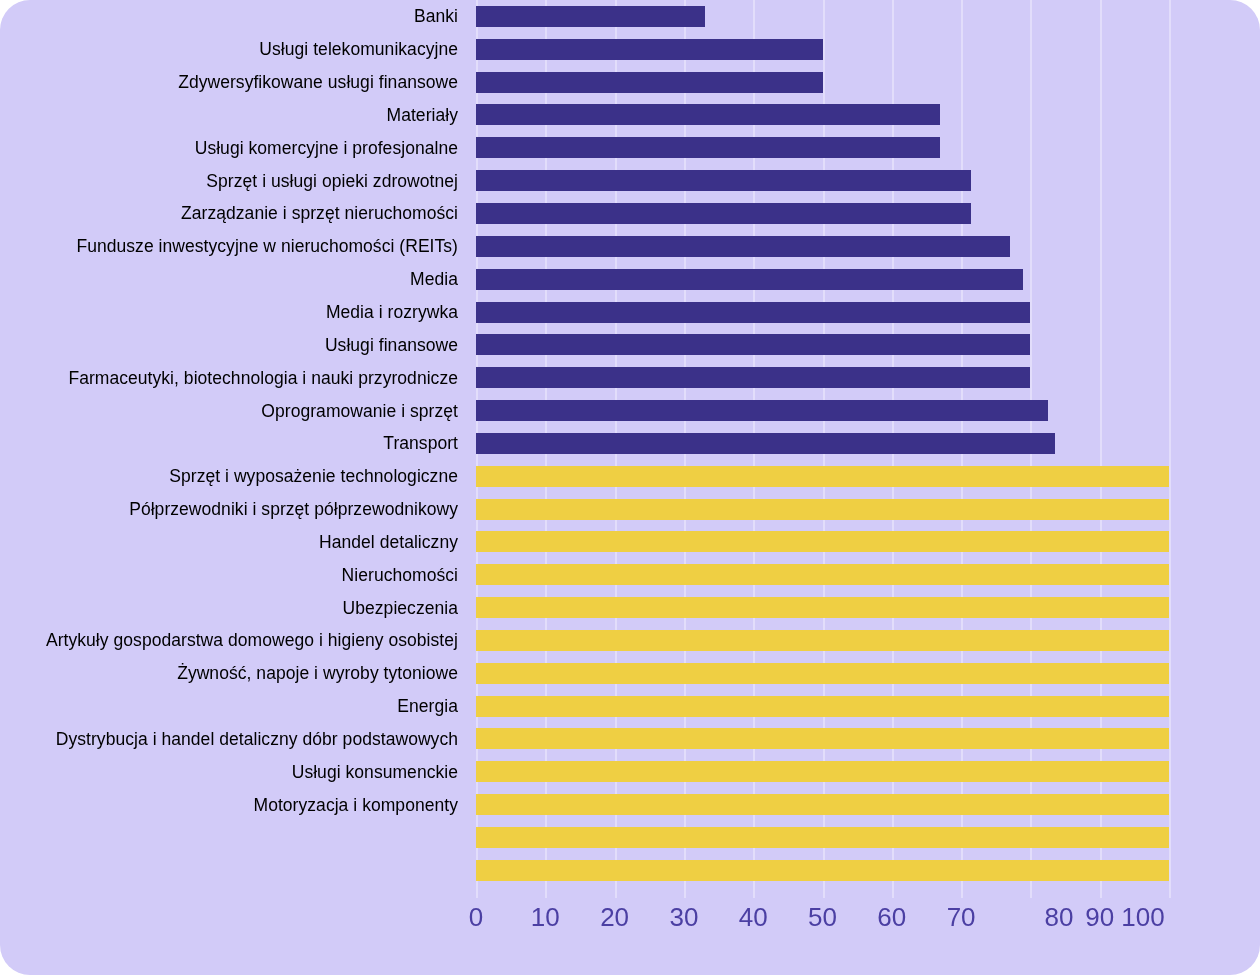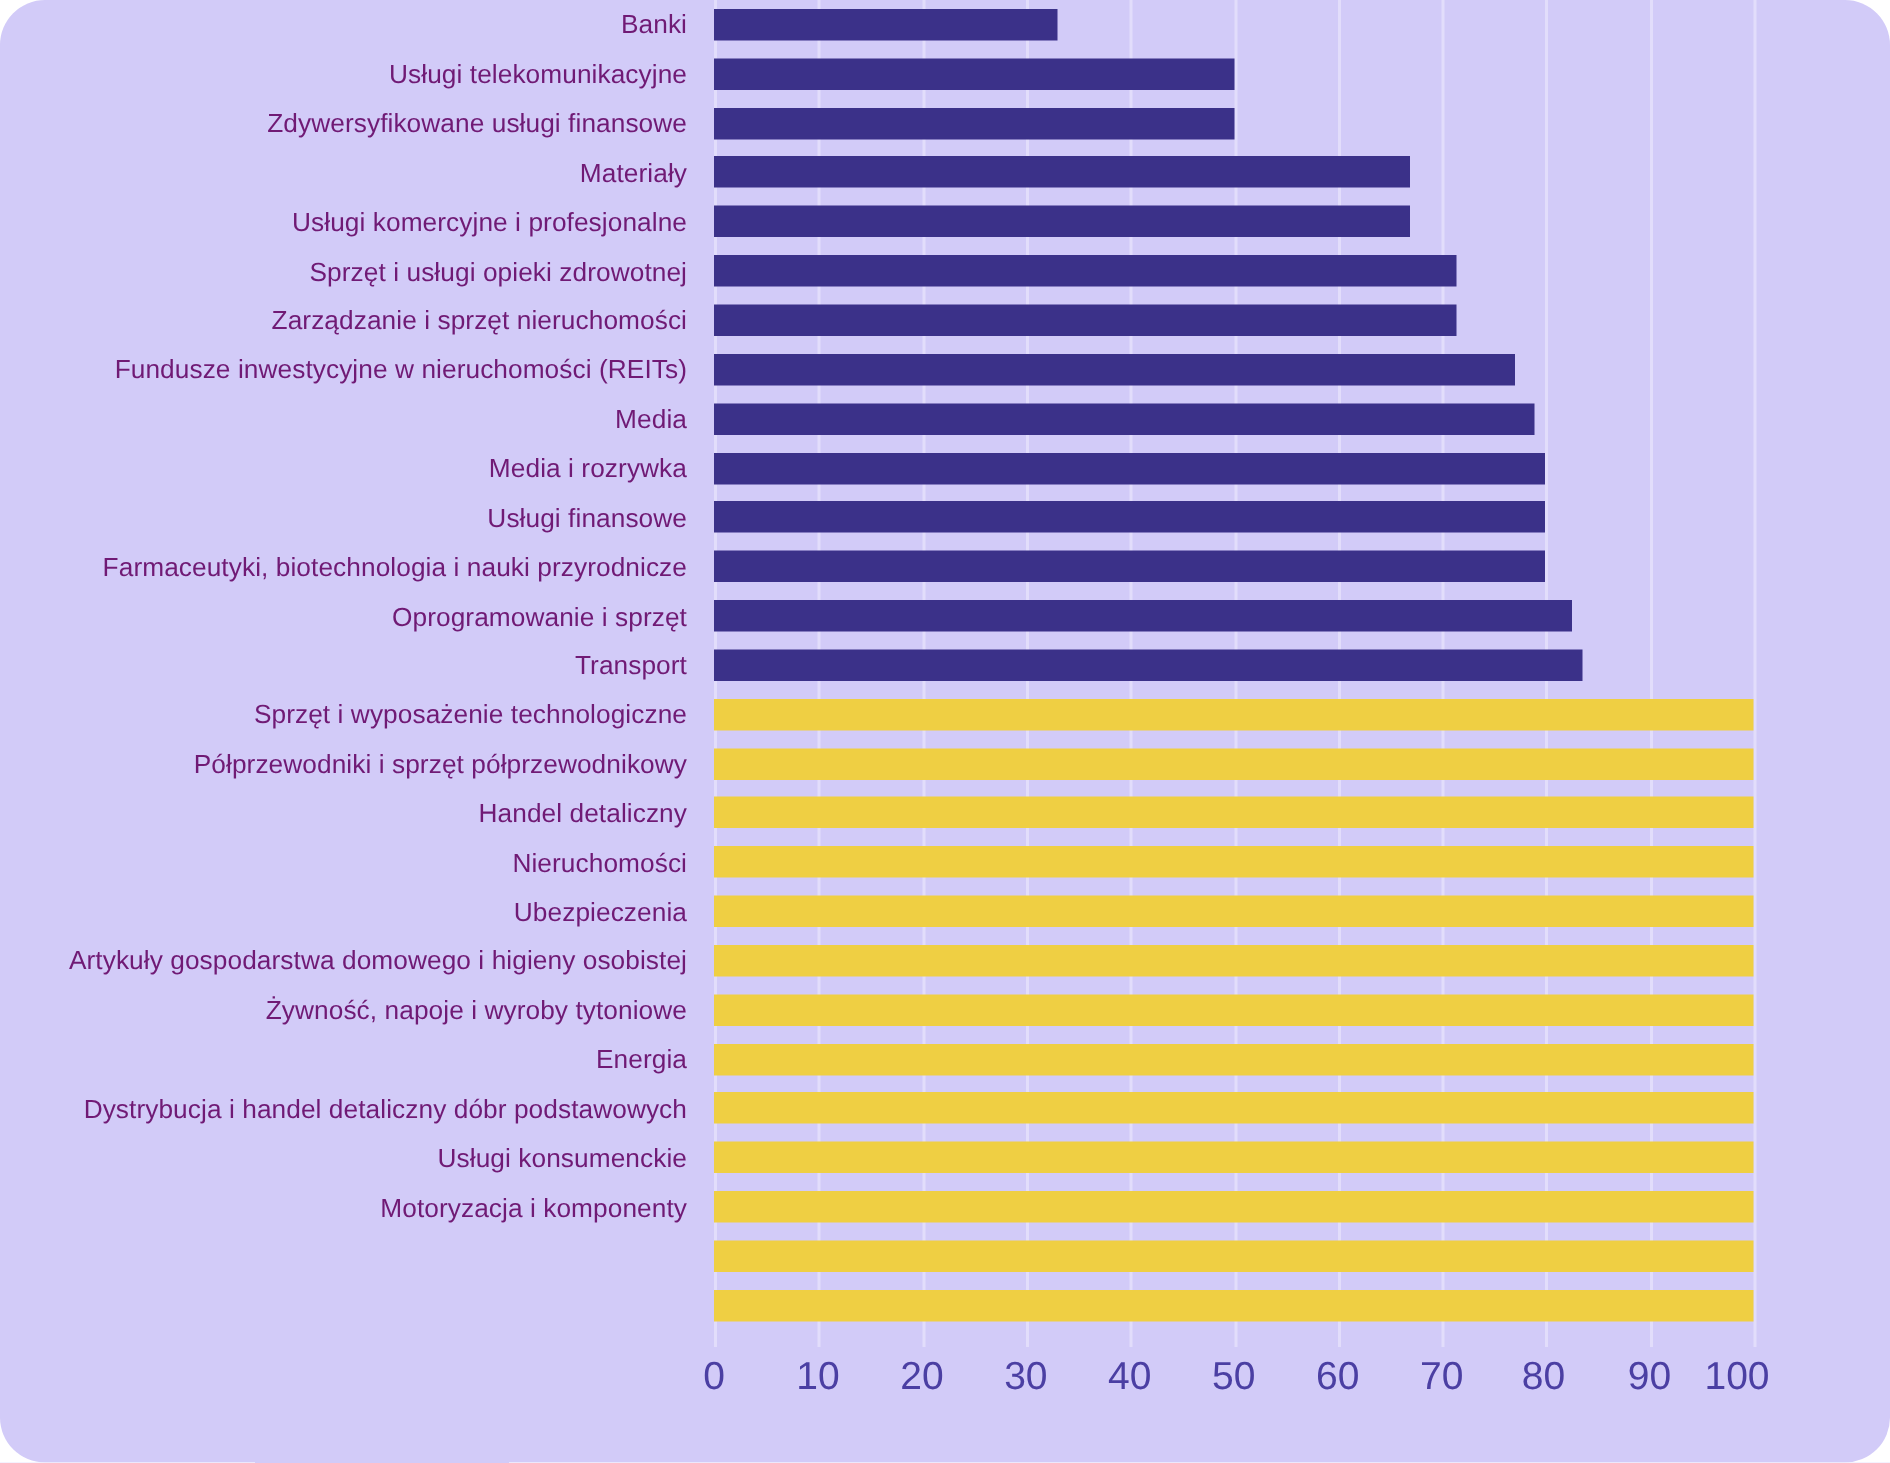--- a/index.html
+++ b/index.html
@@ -49,21 +49,21 @@
     display:flex;
     align-items:center;
     box-sizing:border-box;
   }
   .label{
     width:100%;
     text-align:right;
     padding-right:0px;
     font-size:17.5px;
     line-height:20px;
-    color:#701a75;
+    color:#000000;
     white-space:nowrap;
     letter-spacing:0.05px;
   }
   .bar-row{
     height:32.85px;
     display:flex;
     align-items:center;
   }
   .bar{
     height:21px;
@@ -273,19 +273,19 @@
 
     <div class="xaxis">
         <div class="xtick" style="left: 0px;">0</div>
         <div class="xtick" style="left: 69.3px;">10</div>
         <div class="xtick" style="left: 138.6px;">20</div>
         <div class="xtick" style="left: 207.9px;">30</div>
         <div class="xtick" style="left: 277.2px;">40</div>
         <div class="xtick" style="left: 346.5px;">50</div>
         <div class="xtick" style="left: 415.8px;">60</div>
         <div class="xtick" style="left: 485.1px;">70</div>
-        <div class="xtick" style="left: 553px;">80</div>
+        <div class="xtick" style="left: 583px;">80</div>
         <div class="xtick" style="left: 623.7px;">90</div>
-        <div class="xtick" style="left: 682px;">100</div>
+        <div class="xtick" style="left: 667px;">100</div>
       </div>
 
   </div>
 </div>
 
 </body></html>

